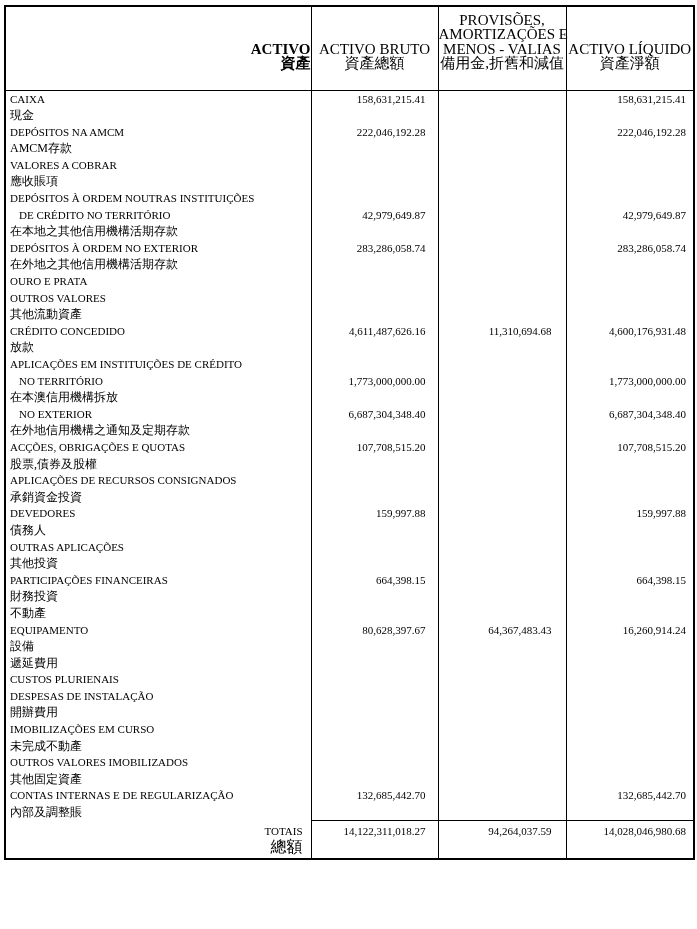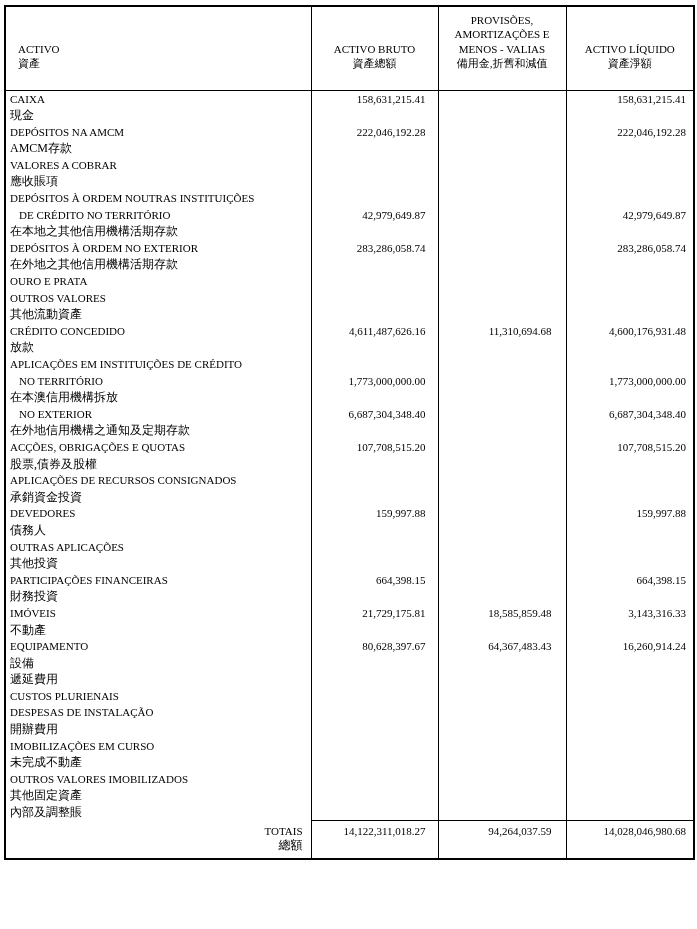--- a/index.html
+++ b/index.html
@@ -30,23 +30,23 @@
   
   .c2,.c3,.c4 { border-left:1px solid #000; }
 
   
   thead th {
     height:84px;
     vertical-align:bottom;
     padding-bottom:19px;
     border-bottom:1.5px solid #000;
     line-height:14.5px;
-    font-size:11px;
-  }
-  thead th.h-left { text-align:left; padding-left:12px; }
+    font-size:15px;
+  }
+  thead th.h-left { text-align:right; padding-left:12px;font-weight:bold; }
   thead th.h-c   { text-align:center; }
   thead th div { white-space:nowrap; }
 
   
   tbody td {
     height:16.6px;
     line-height:16.6px;
     vertical-align:bottom;
     white-space:nowrap;
     overflow:hidden;
@@ -61,21 +61,21 @@
 
   
   tfoot td {
     height:38px;
     vertical-align:top;
     padding-top:3px;
     line-height:15px;
   }
   tfoot td.tot { border-top:1.5px solid #000; }
   tfoot td.totals-label { text-align:right; padding-right:8px; }
-  tfoot .zh { font-size:12px;font-family:Liberation Mono, monospace; }
+  tfoot .zh { font-size:16px; }
 </style>
 </head>
 <body>
 
 <div class="page">
   <table class="sheet">
     <colgroup>
       <col style="width:306px">
       <col style="width:127px">
       <col style="width:128px">
@@ -284,26 +284,20 @@
           <td class="c3 num"></td>
           <td class="c4 num">664,398.15</td>
         </tr>
         <tr>
           <td class="c1 zh">財務投資</td>
           <td class="c2 num"></td>
           <td class="c3 num"></td>
           <td class="c4 num"></td>
         </tr>
         <tr>
-          <td class="c1">IMÓVEIS</td>
-          <td class="c2 num">21,729,175.81</td>
-          <td class="c3 num">18,585,859.48</td>
-          <td class="c4 num">3,143,316.33</td>
-        </tr>
-        <tr>
           <td class="c1 zh">不動產</td>
           <td class="c2 num"></td>
           <td class="c3 num"></td>
           <td class="c4 num"></td>
         </tr>
         <tr>
           <td class="c1">EQUIPAMENTO</td>
           <td class="c2 num">80,628,397.67</td>
           <td class="c3 num">64,367,483.43</td>
           <td class="c4 num">16,260,914.24</td>
@@ -354,20 +348,26 @@
           <td class="c1">OUTROS VALORES IMOBILIZADOS</td>
           <td class="c2 num"></td>
           <td class="c3 num"></td>
           <td class="c4 num"></td>
         </tr>
         <tr>
           <td class="c1 zh">其他固定資產</td>
           <td class="c2 num"></td>
           <td class="c3 num"></td>
           <td class="c4 num"></td>
+        </tr>
+        <tr>
+          <td class="c1">CONTAS INTERNAS E DE REGULARIZAÇÃO</td>
+          <td class="c2 num">132,685,442.70</td>
+          <td class="c3 num"></td>
+          <td class="c4 num">132,685,442.70</td>
         </tr>
         <tr>
           <td class="c1 zh">內部及調整賬</td>
           <td class="c2 num"></td>
           <td class="c3 num"></td>
           <td class="c4 num"></td>
         </tr>
       </tbody>
     <tfoot>
       <tr>

